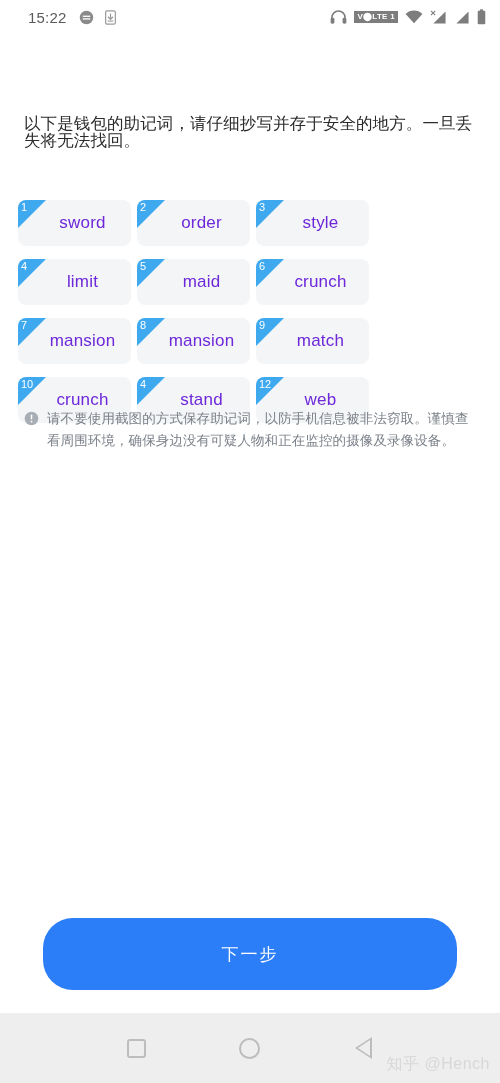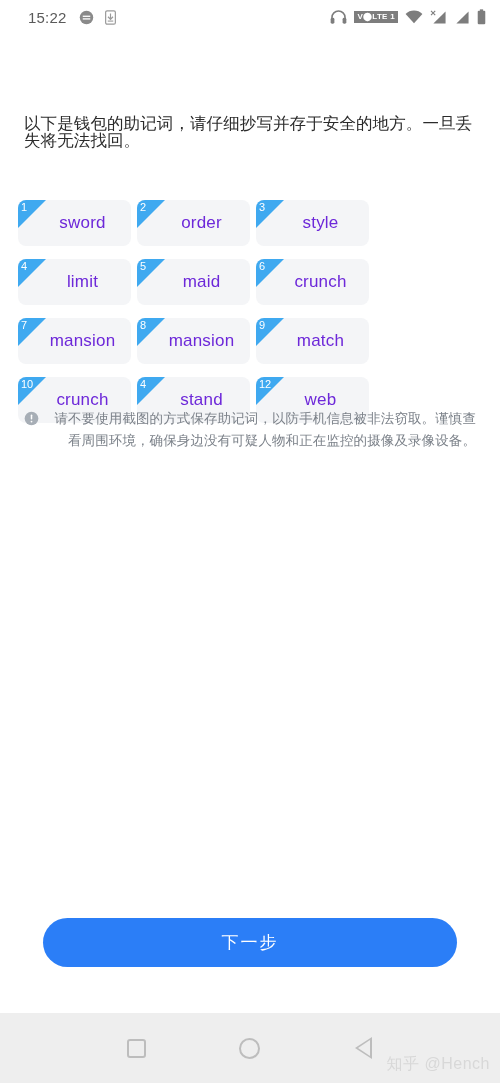--- a/index.html
+++ b/index.html
@@ -139,28 +139,27 @@
   }
   .warn-icon {
     flex: 0 0 auto;
     margin-top: 3px;
   }
   .warn-text {
     font-size: 13.5px;
     line-height: 22px;
     color: #7b8189;
     letter-spacing: 0.1px;
-    text-align: right;
   }
 
   
   .next-btn {
     position: absolute;
     left: 43px; top: 918px;
-    width: 414px; height: 49px;
+    width: 414px; height: 72px;
     background: #2b7ef7;
     border: none;
     border-radius: 30px;
     color: #ffffff;
     font-size: 17px;
     font-family: "Liberation Sans", sans-serif;
     letter-spacing: 2px;
     cursor: pointer;
     display: flex;
     align-items: center;

